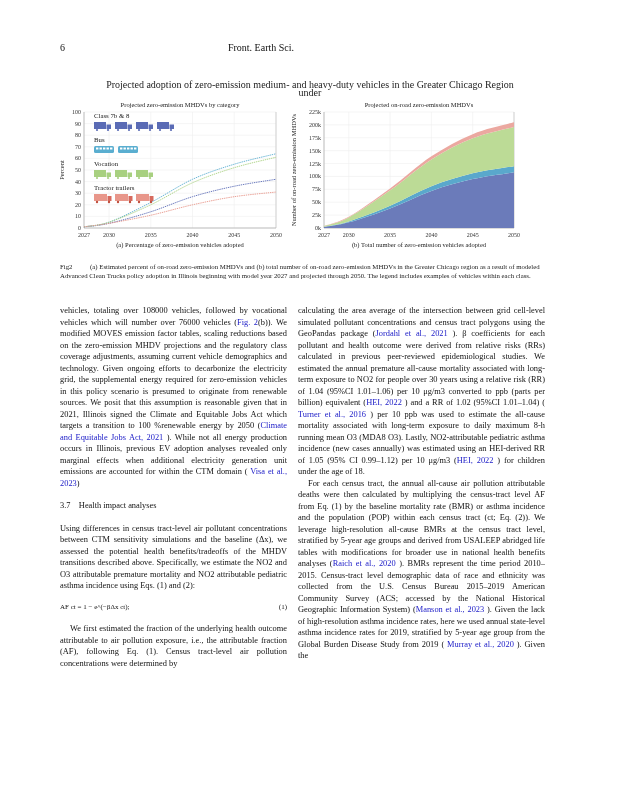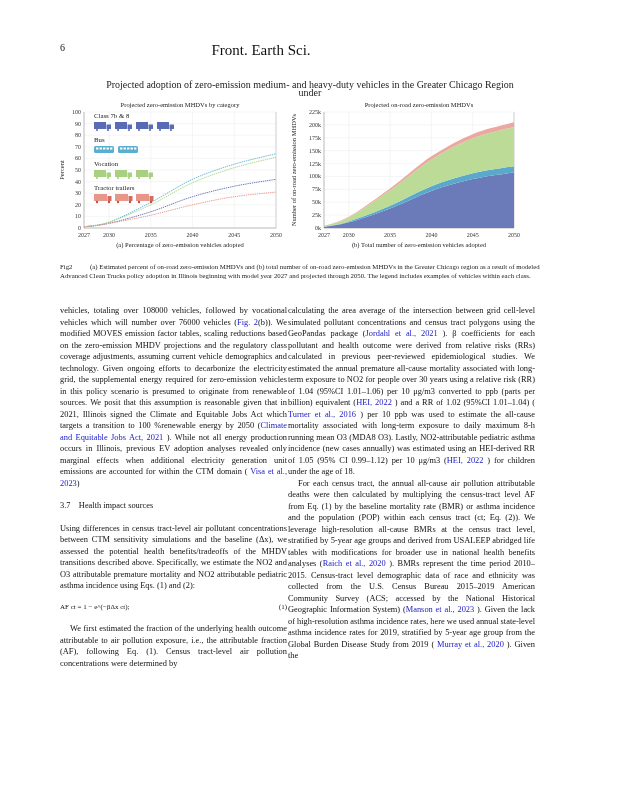--- a/index.html
+++ b/index.html
@@ -1,27 +1,27 @@
 <!DOCTYPE html>
 <html><head>
 <meta charset="utf-8">
 <style>
   html, body { margin:0; padding:0; background:#ffffff; }
   body { width:618px; height:800px; position:relative; overflow:hidden; font-family:"Liberation Serif", serif; color:#111; }
   .abs { position:absolute; }
   .page-num { left:60px; top:42px; font-size:10px; }
-  .journal { left:0; width:522px; top:42px; text-align:center; font-size:15px; }
+  .journal { left:0; width:522px; top:42px; text-align:center; font-size:10px; }
   .fig-title { left:100px; width:420px; top:81px; text-align:center; font-size:10px; line-height:8px; color:#222; }
   svg text { font-family:"Liberation Serif", serif; }
   .caption { left:60px; width:500px; top:262px; font-size:6.8px; line-height:9px; color:#222; }
   .caption .fig-label { display:inline-block; width:30px; }
   .col { font-size:8.4px; line-height:11.5px; text-align:justify; }
   .col p { margin:0; }
   .col-left { left:60px; top:305px; width:227px; }
-  .col-right { left:288px; top:305px; width:247px; }
+  .col-right { left:298px; top:305px; width:247px; }
   .link { color:#2020c8;margin-top:32px; }
   .section { margin-top:11px; margin-bottom:11px; }
   .eq { display:flex; justify-content:space-between; font-size:7px; margin:10px 0; }
   .eq .body { flex:1; }
   .indent { text-indent:10px; }
 </style>
 </head>
 <body>
 
 <div class="abs page-num">6</div>
@@ -178,21 +178,21 @@
     <path d="M42,128.0408888888889 C46.130434782608695,126.60592592592593 55.768115942028984,125.37718518518518 66.78260869565217,119.43111111111111 C77.79710144927536,113.48503703703703 94.31884057971014,102.03111111111112 108.08695652173913,92.36444444444444 C121.85507246376811,82.69777777777777 135.62318840579707,70.10962962962962 149.39130434782606,61.43111111111111 C163.15942028985506,52.75259259259259 176.92753623188406,45.70666666666667 190.69565217391306,40.29333333333334 C204.46376811594206,34.88 225.1159420289855,30.841481481481487 232,28.951111111111118 L232,68.13333333333333 C225.1159420289855,69.3362962962963 204.46376811594206,72.00000000000001 190.69565217391306,75.35111111111112 C176.92753623188406,78.70222222222223 163.15942028985506,82.82666666666668 149.39130434782606,88.24000000000001 C135.62318840579707,93.65333333333334 121.85507246376811,101.94518518518518 108.08695652173913,107.83111111111111 C94.31884057971014,113.71703703703704 77.79710144927536,120.05837037037037 66.78260869565217,123.55555555555556 C55.768115942028984,127.05274074074075 46.130434782608695,127.93777777777777 42,128.8142222222222 Z" fill="#bcdb96" stroke="none"></path>
     <path d="M42,127.88622222222222 C46.130434782608695,126.37392592592592 55.768115942028984,125.03348148148149 66.78260869565217,118.81244444444445 C77.79710144927536,112.59140740740742 94.31884057971014,100.63911111111112 108.08695652173913,90.56 C121.85507246376811,80.48088888888888 135.62318840579707,67.40296296296296 149.39130434782606,58.337777777777774 C163.15942028985506,49.27259259259259 176.92753623188406,41.839999999999996 190.69565217391306,36.16888888888889 C204.46376811594206,30.497777777777777 225.1159420289855,26.28740740740741 232,24.311111111111117 L232,28.951111111111118 C225.1159420289855,30.841481481481487 204.46376811594206,34.88 190.69565217391306,40.29333333333334 C176.92753623188406,45.70666666666667 163.15942028985506,52.75259259259259 149.39130434782606,61.43111111111111 C135.62318840579707,70.10962962962962 121.85507246376811,82.69777777777777 108.08695652173913,92.36444444444444 C94.31884057971014,102.03111111111112 77.79710144927536,113.48503703703703 66.78260869565217,119.43111111111111 C55.768115942028984,125.37718518518518 46.130434782608695,126.60592592592593 42,128.0408888888889 Z" fill="#eba8a0" stroke="none"></path>
   </svg>
 
 <div class="abs caption">
   <span class="fig-label">Fig2</span><span>(a) Estimated percent of on-road zero-emission MHDVs and (b) total number of on-road zero-emission MHDVs in the Greater Chicago region as a result of modeled Advanced Clean Trucks policy adoption in Illinois beginning with model year 2027 and projected through 2050. The legend includes examples of vehicles within each class.</span>
 </div>
 
 <div class="abs col col-left">
   <p><span>vehicles, totaling over 108000 vehicles, followed by vocational vehicles which will number over 76000 vehicles (</span><span class="link">Fig. 2</span><span>(b)). We modified MOVES emission factor tables, scaling reductions based on the zero-emission MHDV projections and the regulatory class coverage adjustments, assuming current vehicle demographics and technology. Given ongoing efforts to decarbonize the electricity grid, the supplemental energy required for zero-emission vehicles in this policy scenario is presumed to originate from renewable sources. We posit that this assumption is reasonable given that in 2021, Illinois signed the Climate and Equitable Jobs Act which targets a transition to 100 %renewable energy by 2050 (</span><span class="link">Climate and Equitable Jobs Act, 2021</span><span> ). While not all energy production occurs in Illinois, previous EV adoption analyses revealed only marginal effects when additional electricity generation unit emissions are accounted for within the CTM domain ( </span><span class="link">Visa et al., 2023</span><span>)</span></p>
-  <div class="section"><span>3.7</span>&nbsp;&nbsp;&nbsp;&nbsp;<span>Health impact sources</span></div>
+  <div class="section"><span>3.7</span>&nbsp;&nbsp;&nbsp;&nbsp;<span>Health impact analyses</span></div>
   <p>Using differences in census tract-level air pollutant concentrations between CTM sensitivity simulations and the baseline (Δx), we assessed the potential health benefits/tradeoffs of the MHDV transitions described above. Specifically, we estimate the NO2 and O3 attributable premature mortality and NO2 attributable pediatric asthma incidence using Eqs. (1) and (2):</p>
   <div class="eq">
       <span class="body">AF ct = 1 − e^(−βΔx ct);</span>
       <span>(1)</span>
     </div>
   <p class="indent">We first estimated the fraction of the underlying health outcome attributable to air pollution exposure, i.e., the attributable fraction (AF), following Eq. (1). Census tract-level air pollution concentrations were determined by</p>
 </div>
 
 <div class="abs col col-right">
   <p><span>calculating the area average of the intersection between grid cell-level simulated pollutant concentrations and census tract polygons using the GeoPandas package (</span><span class="link">Jordahl et al., 2021</span><span> ). β coefficients for each pollutant and health outcome were derived from relative risks (RRs) calculated in previous peer-reviewed epidemiological studies. We estimated the annual premature all-cause mortality associated with long-term exposure to NO2 for people over 30 years using a relative risk (RR) of 1.04 (95%CI 1.01–1.06) per 10 μg/m3 converted to ppb (parts per billion) equivalent (</span><span class="link">HEI, 2022</span><span> ) and a RR of 1.02 (95%CI 1.01–1.04) ( </span><span class="link">Turner et al., 2016</span><span> ) per 10 ppb was used to estimate the all-cause mortality associated with long-term exposure to daily maximum 8-h running mean O3 (MDA8 O3). Lastly, NO2-attributable pediatric asthma incidence (new cases annually) was estimated using an HEI-derived RR of 1.05 (95% CI 0.99–1.12) per 10 μg/m3 (</span><span class="link">HEI, 2022</span><span> ) for children under the age of 18.</span></p>

